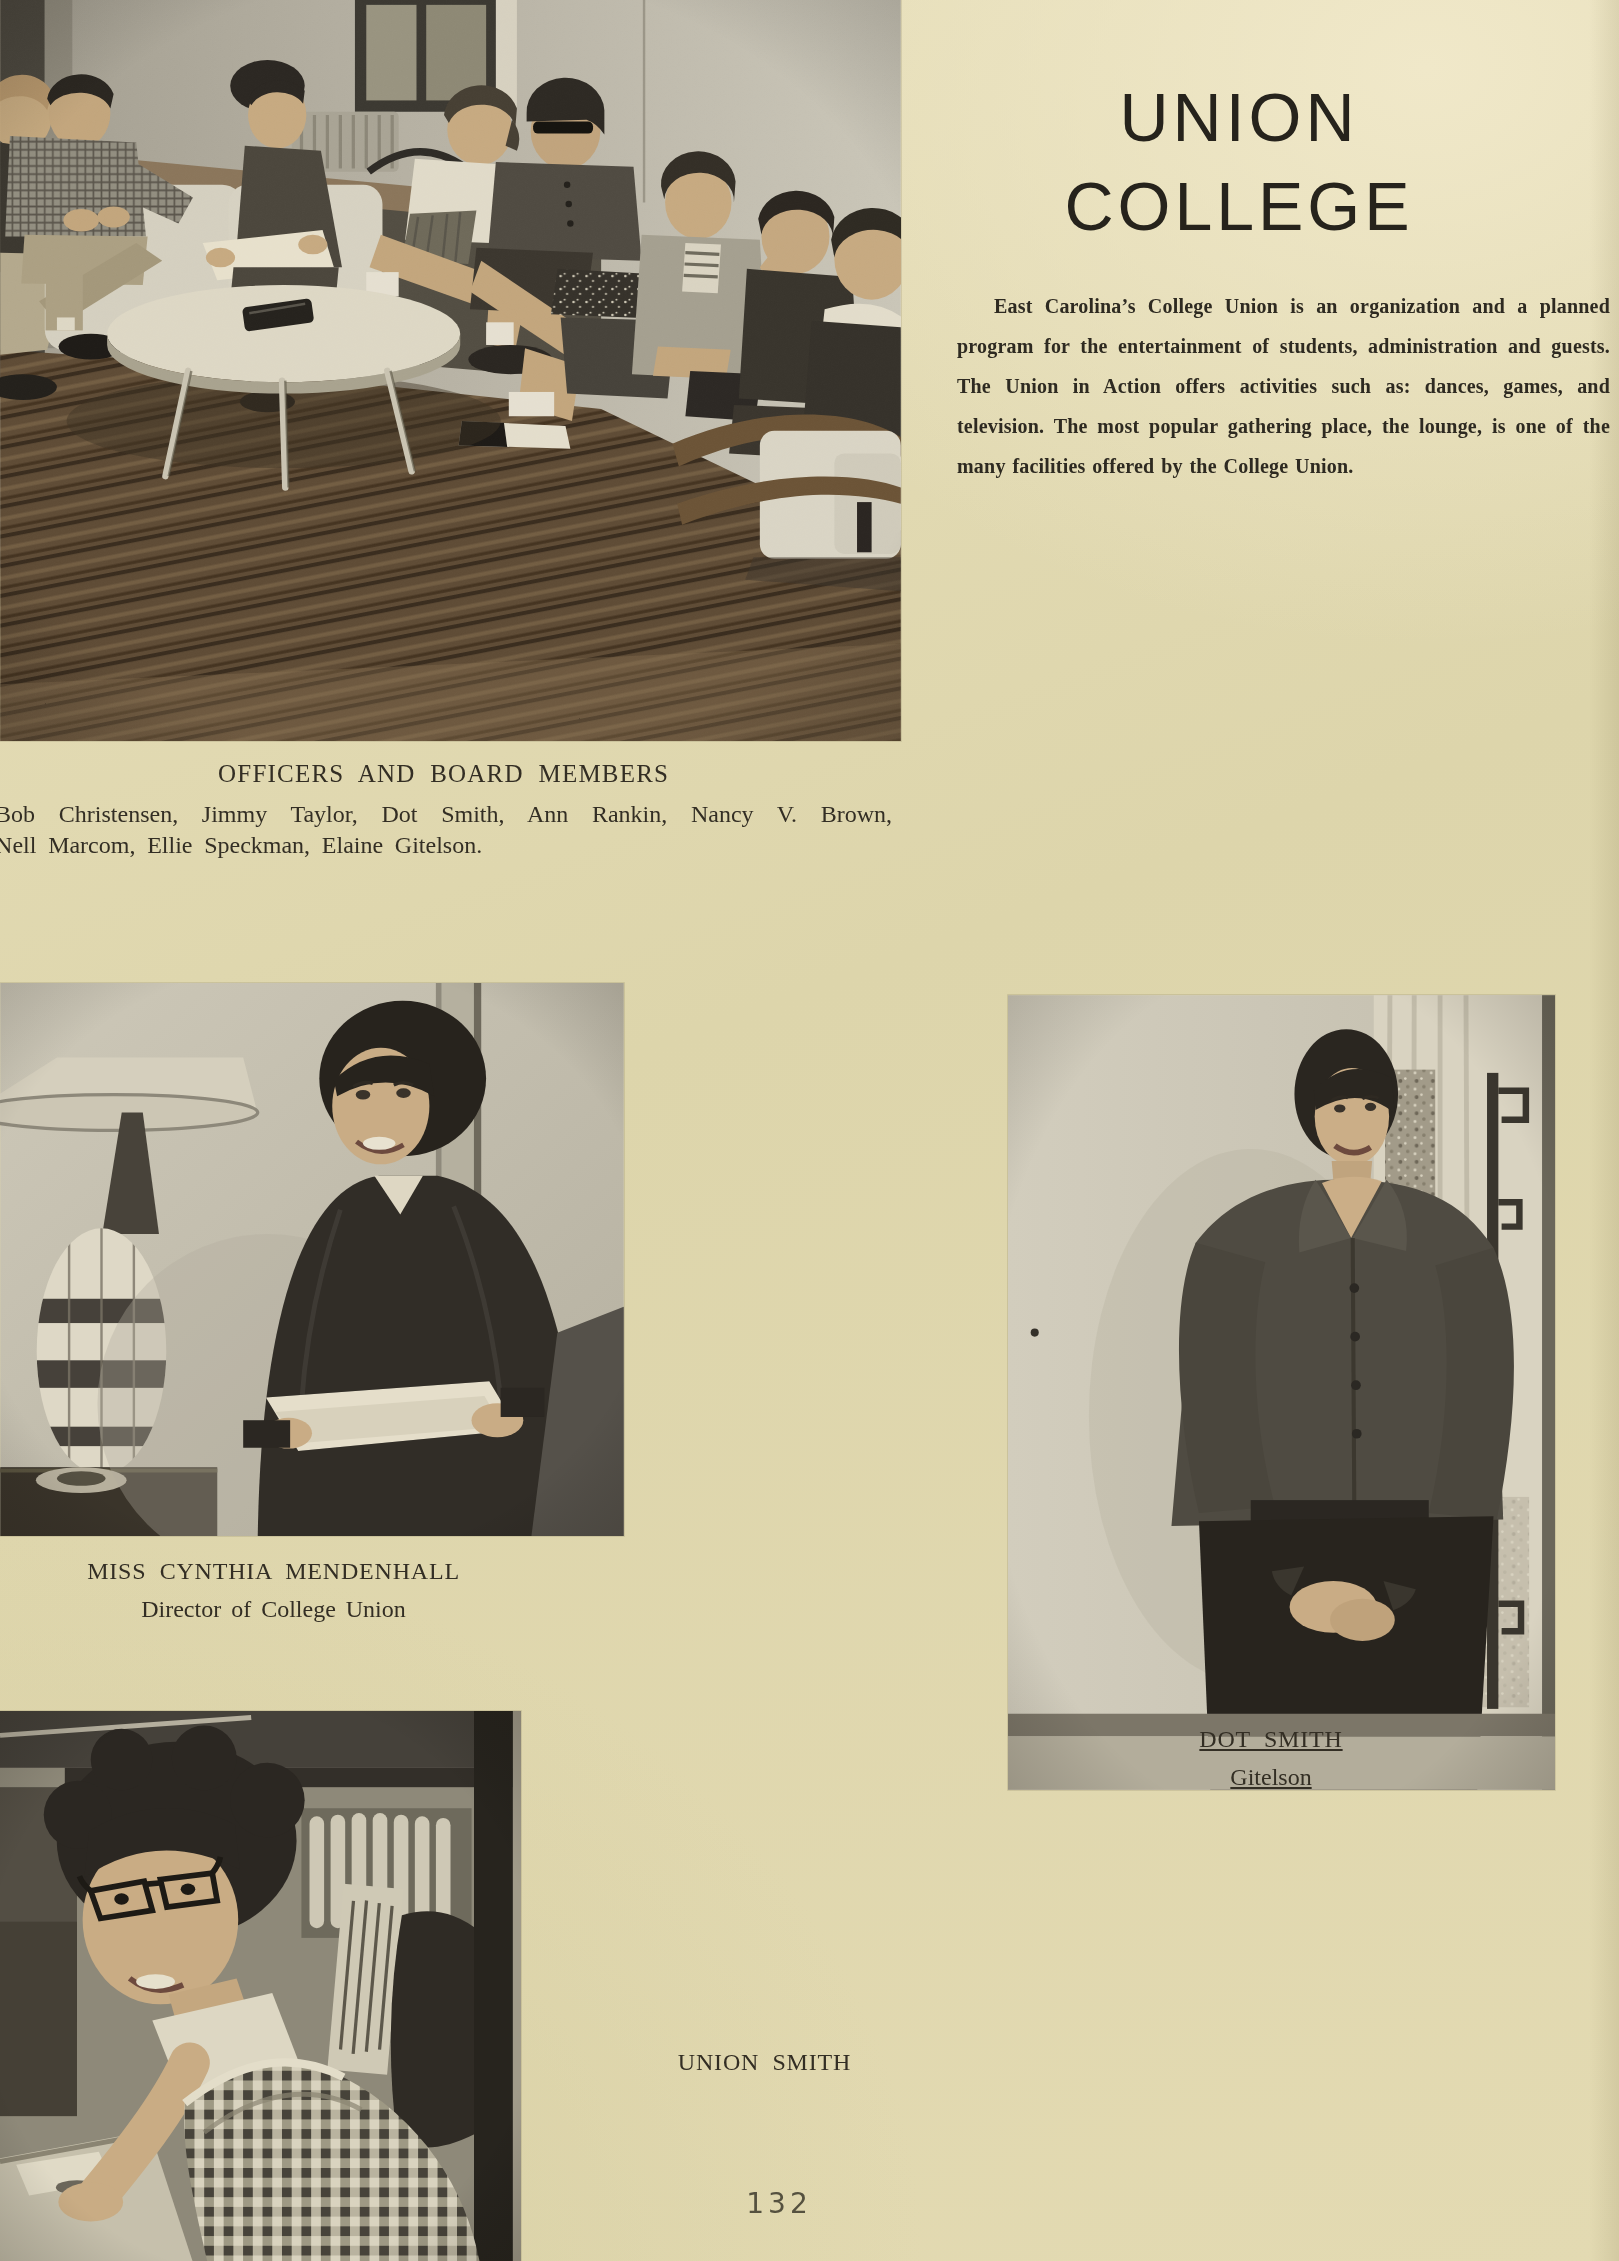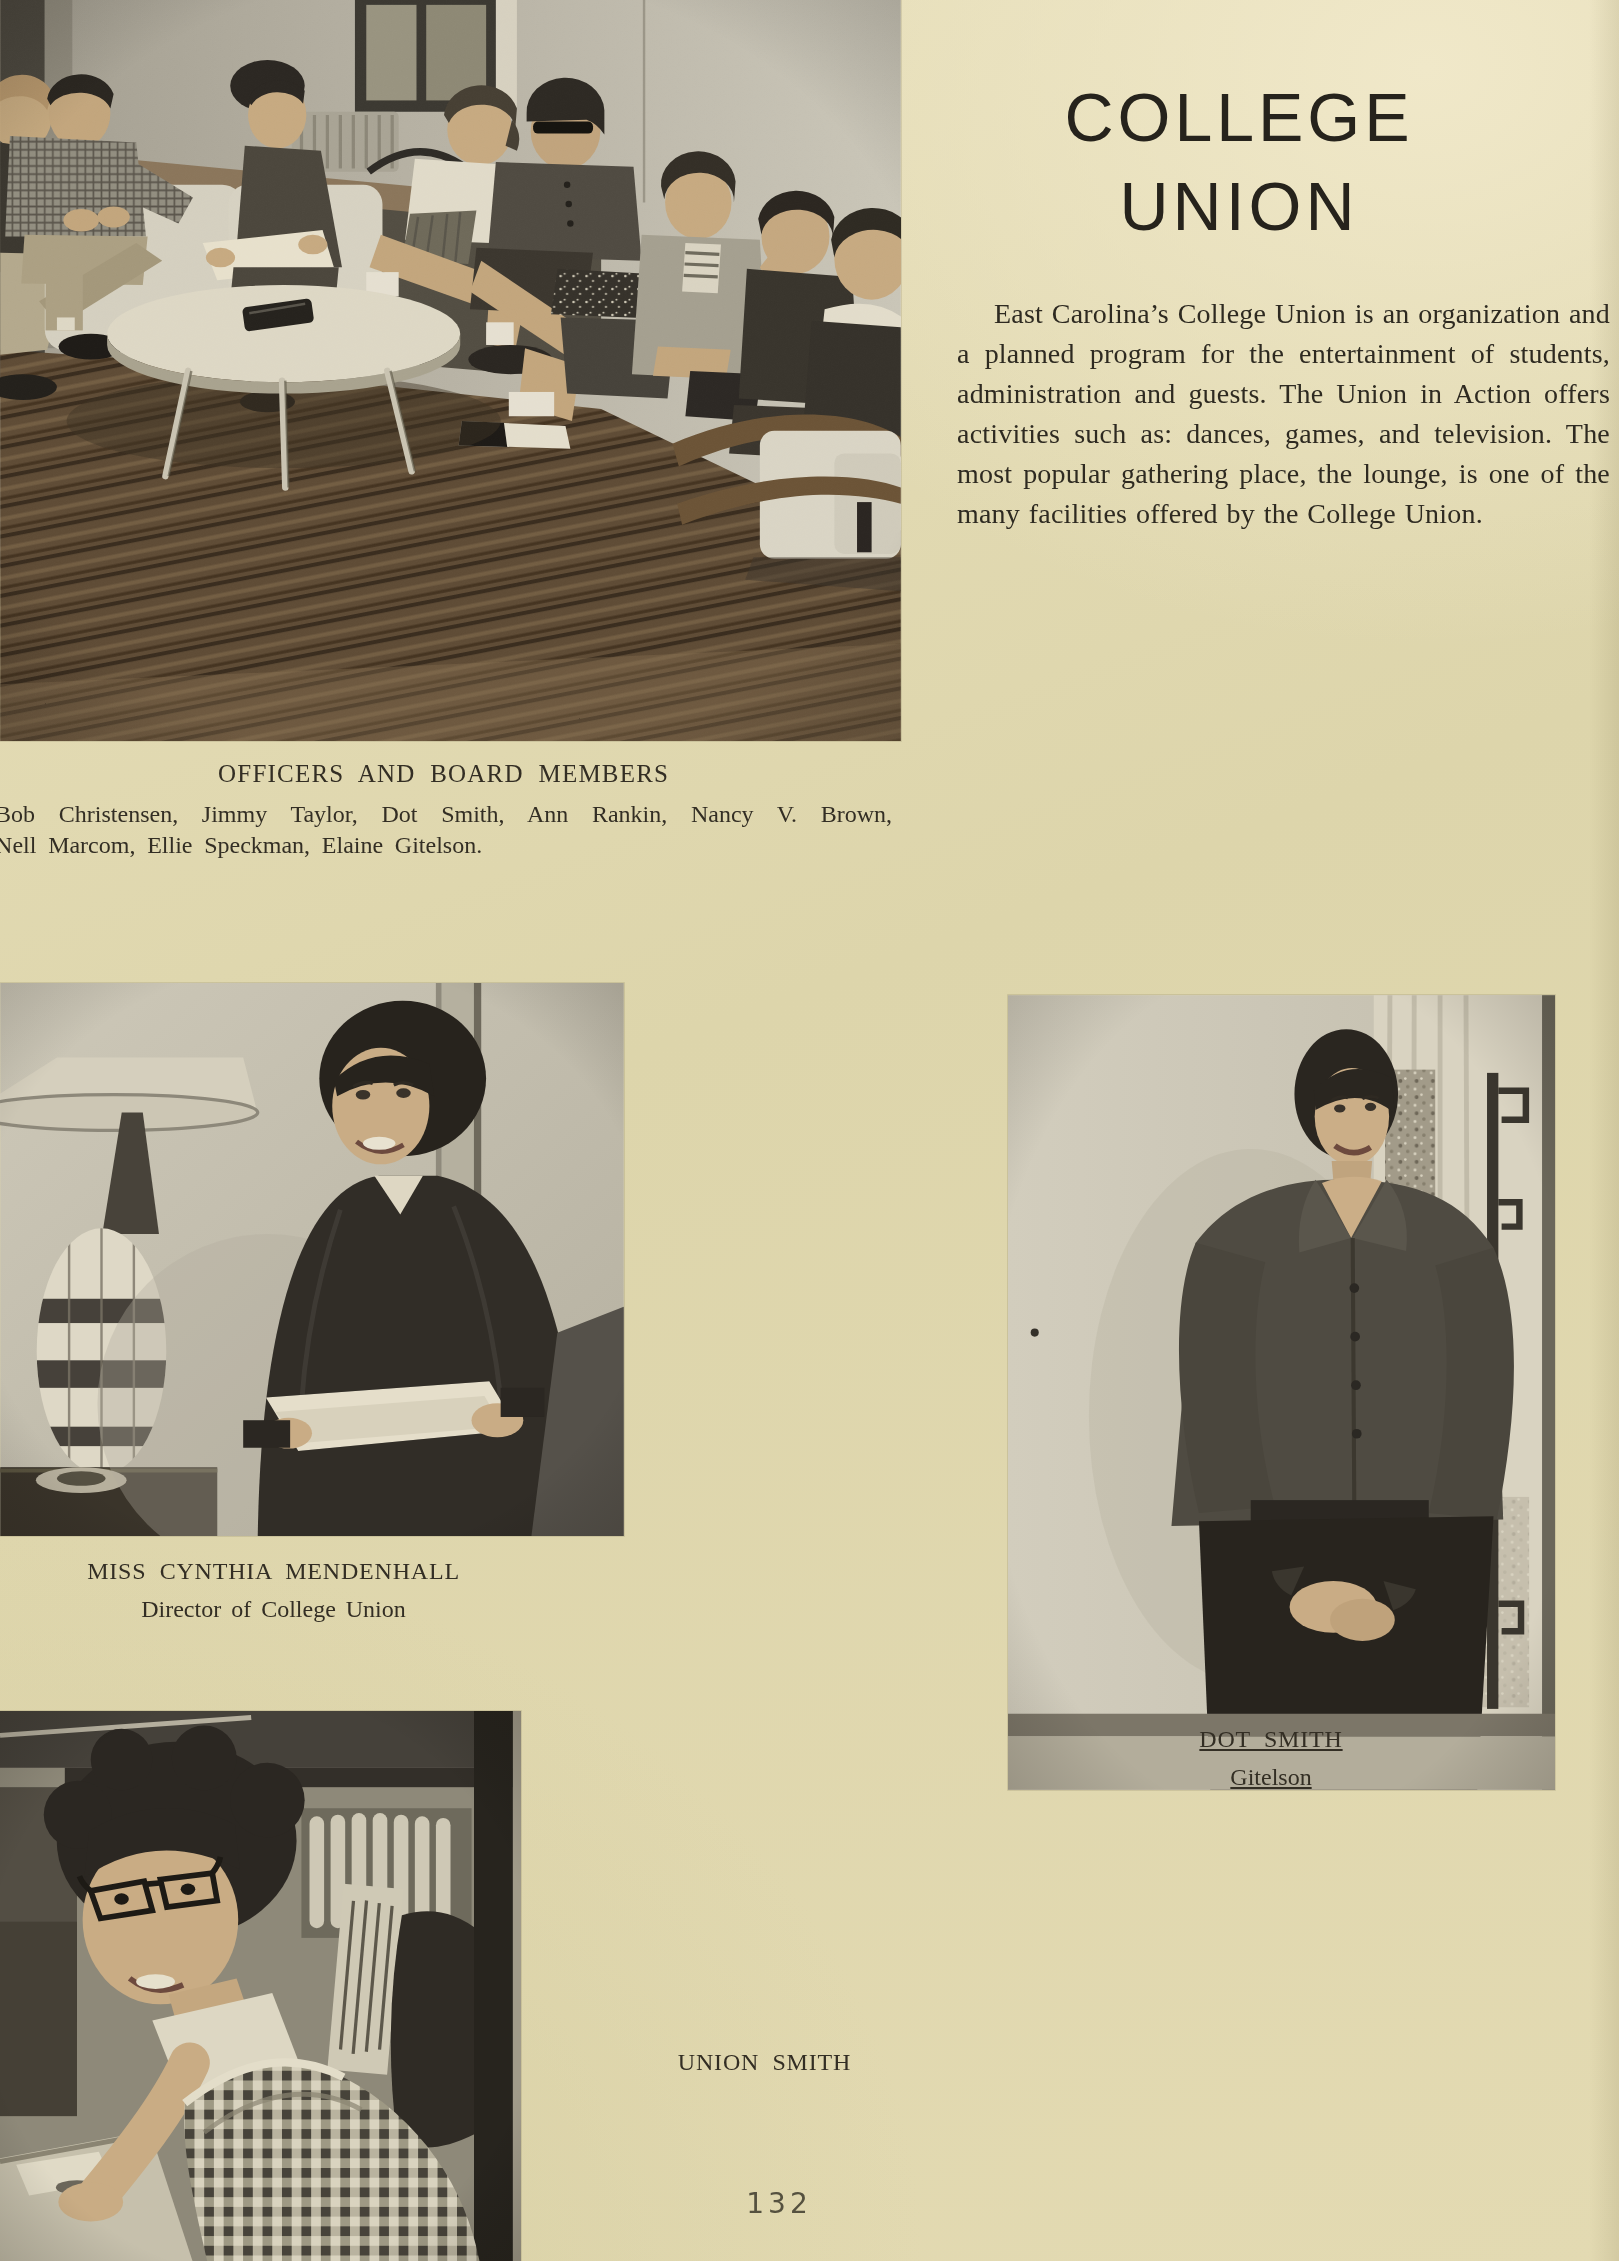--- a/index.html
+++ b/index.html
@@ -27,24 +27,25 @@
     font-family:"Liberation Sans","DejaVu Sans",sans-serif;
     font-weight:400;
     color:#26231c;
   }
   .headline .hl-line{font-size:68px;line-height:68px;letter-spacing:4px;}
   .headline .hl-line + .hl-line{margin-top:21px;}
 
   
   .body-copy{
     left:957px;top:266px;width:653px;
-    font-size:28px;line-height:40px;
+    font-size:20px;line-height:40px;
     text-align:justify;text-indent:37px;
     letter-spacing:0.2px;word-spacing:1.6px;
     color:#2e2a21;
+    font-weight:bold;
   }
 
   
   .cap{color:#332e24;}
   .group-caption{left:-4.9px;top:760px;width:897px;}
   .group-caption .cap-title{
     text-align:center;font-size:25px;letter-spacing:1.2px;word-spacing:7.3px;
     margin-bottom:10.5px;
   }
   .group-caption .cap-names{font-size:24px;line-height:31px;word-spacing:5.7px;}
@@ -259,22 +260,22 @@
     </svg>
   </figure>
 
   <div class="abs cap group-caption">
     <div class="cap-title">OFFICERS AND BOARD MEMBERS</div>
     <div class="cap-names justified">Bob Christensen, Jimmy Taylor, Dot Smith, Ann Rankin, Nancy V. Brown,</div>
     <div class="cap-names">Nell Marcom, Ellie Speckman, Elaine Gitelson.</div>
   </div>
 
   <header class="abs headline">
+    <div class="hl-line">UNION</div>
     <div class="hl-line">COLLEGE</div>
-    <div class="hl-line">UNION</div>
   </header>
 
   <p class="abs body-copy">East Carolina’s College Union is an organization and a planned program for the entertainment of students, administration and guests. The Union in Action offers activities such as: dances, games, and television. The most popular gathering place, the lounge, is one of the many facilities offered by the College Union.</p>
 
   <figure class="abs photo" style="left:0;top:983px;width:624px;height:553px;">
     <svg width="624" height="553" viewBox="0 0 770 683" role="img" aria-label="Miss Cynthia Mendenhall seated beside a striped table lamp, holding papers">
       <defs>
         <linearGradient id="wallM" x1="0" y1="0" x2="1" y2="1">
           <stop offset="0" stop-color="#cdc8b8"></stop>
             <stop offset="1" stop-color="#b5b0a0"></stop>

